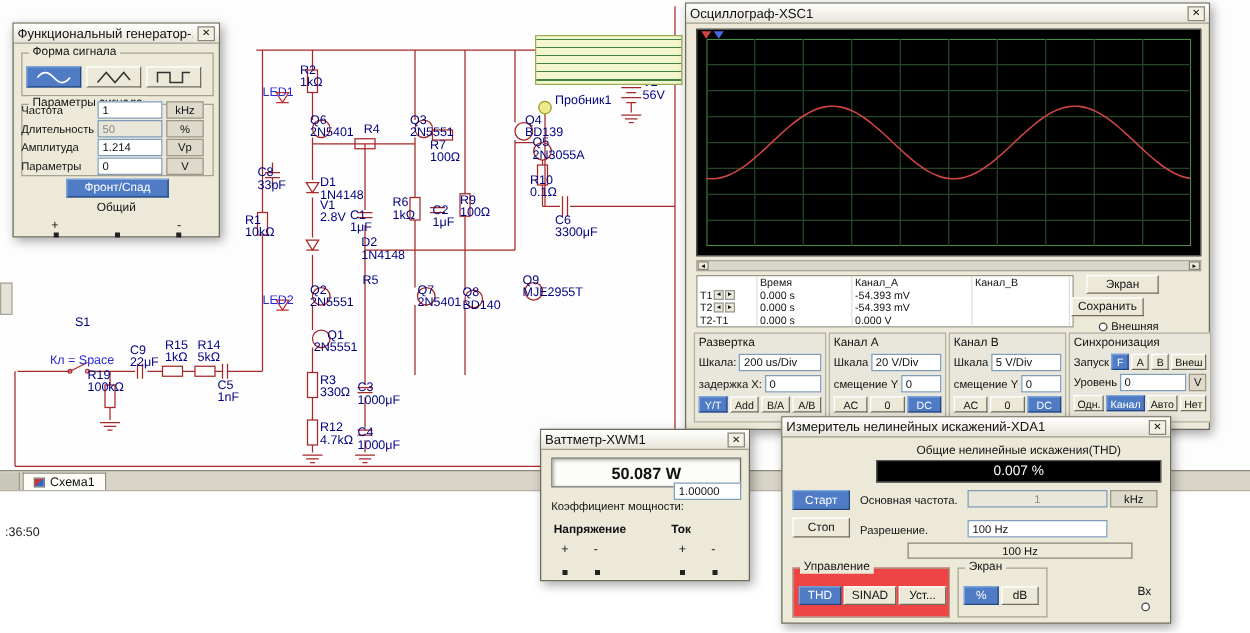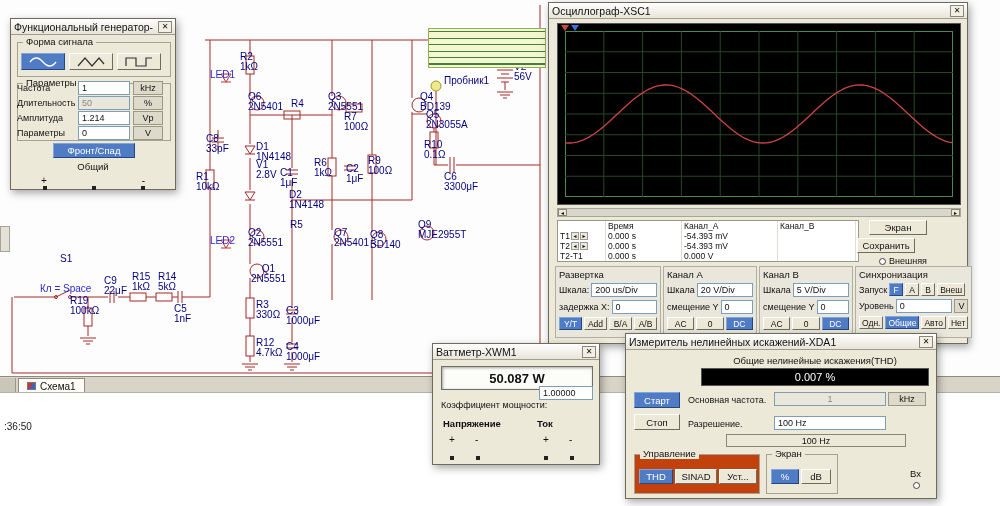--- a/index.html
+++ b/index.html
@@ -528,21 +528,21 @@
           <button class="btn sbtn fixed" style="width:14px">B</button>
           <button class="btn sbtn fixed" style="width:28px">Внеш</button>
         </div>
         <div class="srow">
           <span class="slab">Уровень</span>
           <span class="field grow">0</span>
           <span class="unitbox">V</span>
         </div>
         <div class="srow">
           <button class="btn sbtn">Одн.</button>
-          <button class="btn sbtn active">Общие</button>
+          <button class="btn sbtn active">Канал</button>
           <button class="btn sbtn">Авто</button>
           <button class="btn sbtn">Нет</button>
         </div>
       </div>
     </div>
   </div>
 
   <div class="win xwm">
     <div class="tb">
       <span class="t">Ваттметр-XWM1</span>
@@ -571,21 +571,21 @@
     <div class="thdlbl">Общие нелинейные искажения(THD)</div>
     <div class="xdisp">0.007 %</div>
     <button class="btn active xbtn" style="left:8px;top:58px">Старт</button>
     <button class="btn xbtn" style="left:8px;top:80px">Стоп</button>
     <span class="xlbl" style="left:62px;top:61px">Основная частота.</span>
     <span class="field gray" style="position:absolute;left:148px;top:58px;width:112px;justify-content:center">1</span>
     <span class="unitbox" style="position:absolute;left:262px;top:58px;width:38px">kHz</span>
     <span class="xlbl" style="left:62px;top:85px">Разрешение.</span>
     <span class="field" style="position:absolute;left:148px;top:82px;width:112px">100 Hz</span>
     <div class="xdrop">100 Hz</div>
-    <div class="grp" style="left:8px;top:120px;width:126px;height:40px;background:#c2410c">
+    <div class="grp" style="left:8px;top:120px;width:126px;height:40px;background:#ef4444">
       <span class="glabel">Управление</span>
       <button class="btn active xgrp-btn" style="left:4px;top:14px;width:34px">THD</button>
       <button class="btn xgrp-btn" style="left:40px;top:14px;width:42px">SINAD</button>
       <button class="btn xgrp-btn" style="left:84px;top:14px;width:38px">Уст...</button>
     </div>
     <div class="grp" style="left:140px;top:120px;width:72px;height:40px;background:#ece9d8">
       <span class="glabel">Экран</span>
       <button class="btn active xgrp-btn" style="left:4px;top:14px;width:28px">%</button>
       <button class="btn xgrp-btn" style="left:34px;top:14px;width:30px">dB</button>
     </div>

